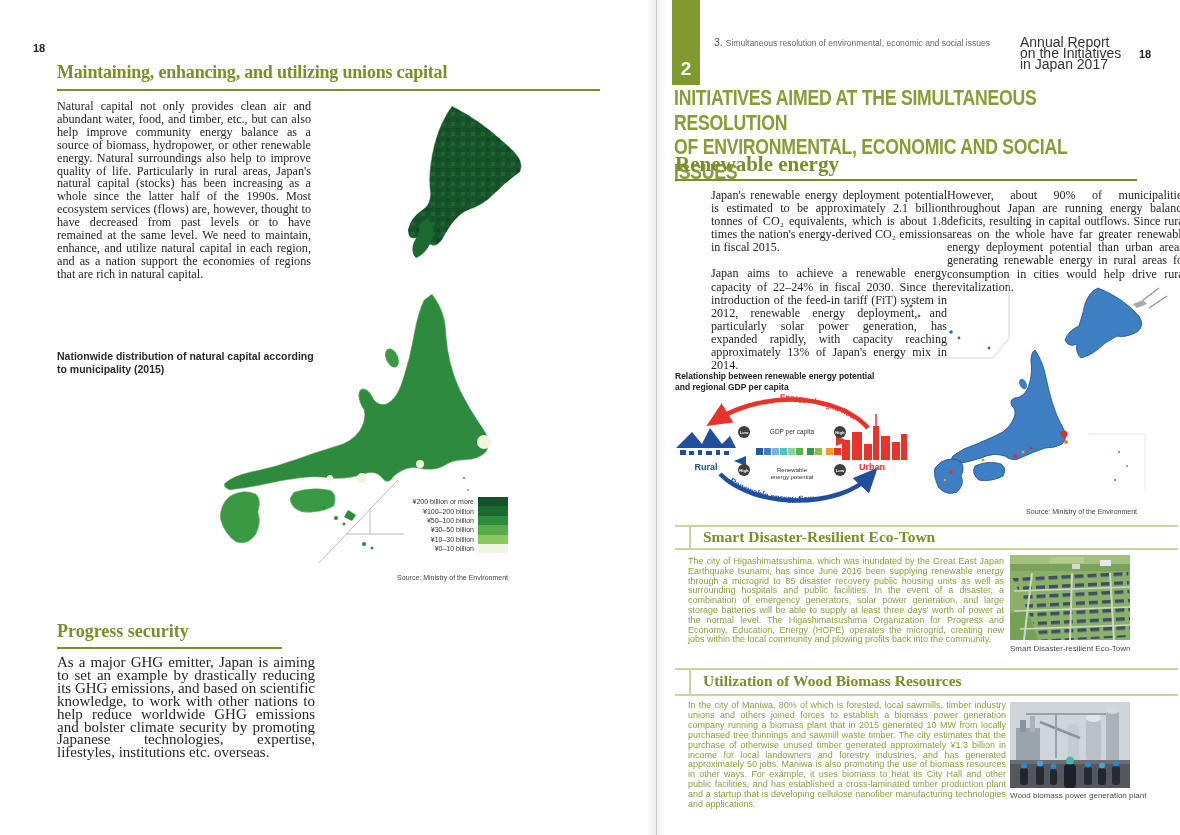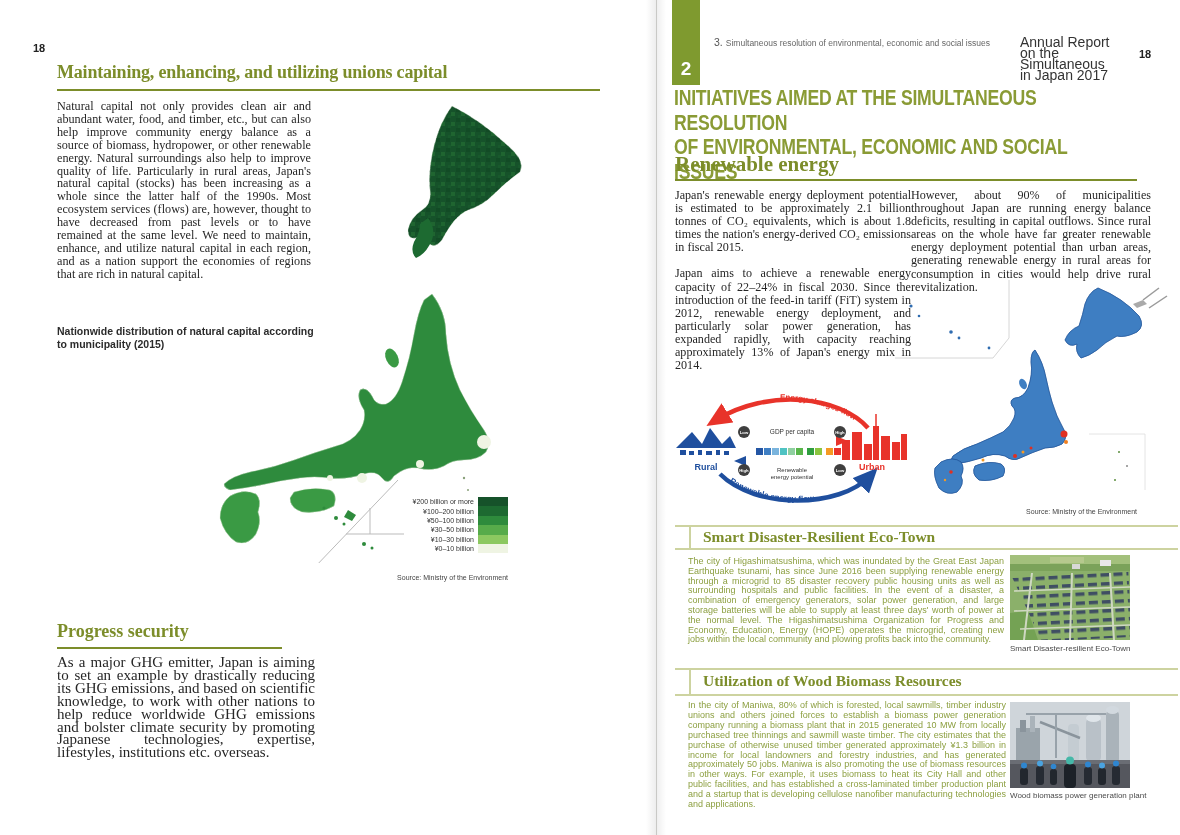--- a/index.html
+++ b/index.html
@@ -6,21 +6,21 @@
   #spread{position:relative;width:1180px;height:835px;background:#ffffff;overflow:hidden;
           font-family:"Liberation Sans",sans-serif;color:#262626;}
   .abs{position:absolute;}
   
   #pg18{left:33px;top:42px;font-size:11px;font-weight:bold;color:#222;}
   #h1-left{left:57px;top:62px;width:560px;font-family:"Liberation Serif",serif;font-weight:bold;
            font-size:18px;color:#7c8d2a;letter-spacing:-0.2px;}
   #h1-rule{left:57px;top:89px;width:543px;height:2px;background:#7c8d2a;}
   #body1{left:57px;top:100px;width:254px;font-family:"Liberation Serif",serif;
          font-size:12.2px;line-height:12.9px;text-align:justify;}
-  #mapcap{left:57px;top:325px;width:290px;font-size:10.5px;font-weight:bold;line-height:13px;color:#2b2b2b;}
+  #mapcap{left:57px;top:350px;width:290px;font-size:10.5px;font-weight:bold;line-height:13px;color:#2b2b2b;}
   #map-left{left:196px;top:98px;width:365px;height:465px;}
   #legend{left:388px;top:497px;width:120px;}
   .lg-row{display:flex;align-items:center;height:9.4px;}
   .lg-label{flex:1;text-align:right;font-size:7px;color:#333;padding-right:4px;white-space:nowrap;}
   .lg-swatch{width:30px;height:9.4px;display:inline-block;}
   #src1{left:340px;top:574px;width:168px;text-align:right;font-size:7px;color:#444;}
   #h2-climate{left:57px;top:621px;font-family:"Liberation Serif",serif;font-weight:bold;
               font-size:18px;color:#7c8d2a;}
   #h2-rule{left:57px;top:647px;width:225px;height:2px;background:#7c8d2a;}
   #body2{left:57px;top:656px;width:258px;font-family:"Liberation Serif",serif;
@@ -34,21 +34,21 @@
         display:flex;align-items:flex-end;justify-content:center;font-size:19px;font-weight:bold;padding-bottom:5px;box-sizing:border-box;}
   #runhead{left:714px;top:36px;font-size:8.5px;color:#666;text-align:right;}
   #runhead .rh-num{font-size:10.5px;color:#555;margin-right:3px;}
   #report-name{left:1020px;top:37px;width:116px;text-align:left;font-size:14px;line-height:11px;color:#333;}
   #pg19{left:1139px;top:48px;font-size:11px;font-weight:bold;color:#222;}
   #big-title{left:674px;top:86px;width:560px;font-size:21.5px;line-height:24.5px;font-weight:bold;
              color:#8a9b35;letter-spacing:-0.3px;transform:scaleX(0.82);transform-origin:left top;text-transform:uppercase;}
   
   #h2-renew{left:675px;top:152px;font-family:"Liberation Serif",serif;font-weight:bold;font-size:21px;color:#7c8d2a;}
   #renew-rule{left:675px;top:179px;width:462px;height:1.5px;background:#7c8d2a;}
-  .serifcol{font-family:"Liberation Serif",serif;font-size:12.1px;line-height:13.1px;text-align:justify;}
+  .serifcol{font-family:"Liberation Serif",serif;font-size:12.1px;line-height:13.1px;text-align:justify;margin-left:36px;}
   #col1{left:675px;top:189px;width:236px;}
   #col1 .p2{margin-top:13px;}
   #col2{left:911px;top:189px;width:240px;}
   #dg-cap{left:675px;top:371px;font-size:8.5px;font-weight:bold;line-height:11px;color:#222;}
   #diagram{left:672px;top:394px;width:238px;height:120px;}
   .dg-squares{position:absolute;left:84px;top:54px;display:flex;gap:1.5px;}
   .dg-squares span{width:6.5px;height:6.5px;display:inline-block;}
   .dg-squares span:nth-child(7){margin-left:3px;}
   .dg-squares span:nth-child(9){margin-left:3px;}
   #map-right{left:893px;top:276px;width:287px;height:232px;}
@@ -188,41 +188,45 @@
   <div class="abs" id="fold-line"></div>
 
   <div class="abs" id="tab2">2</div>
 
   <div class="abs" id="runhead">
     <span class="rh-num">3.</span><span>Simultaneous resolution of environmental, economic and social issues</span>
   </div>
 
   <div class="abs" id="report-name">
     <div>Annual Report</div>
-    <div>on the Simultaneous</div>
+    <div>on the Initiatives</div>
     <div>in Japan 2017</div>
   </div>
   <div class="abs" id="pg19">18</div>
 
   <div class="abs" id="big-title">
     <div>Initiatives Aimed at the Simultaneous Resolution</div>
     <div>of Environmental, Economic and Social Issues</div>
   </div>
 
   <div class="abs" id="h2-renew">Renewable energy</div>
   <div class="abs" id="renew-rule"></div>
 
   <div class="abs serifcol" id="col1">
     <div class="p1">Japan's renewable energy deployment potential is estimated to be approximately 2.1 billion tonnes of CO₂ equivalents, which is about 1.8 times the nation's energy-derived CO₂ emissions in fiscal 2015.</div>
     <div class="p2">Japan aims to achieve a renewable energy capacity of 22–24% in fiscal 2030. Since the introduction of the feed-in tariff (FiT) system in 2012, renewable energy deployment, and particularly solar power generation, has expanded rapidly, with capacity reaching approximately 13% of Japan's energy mix in 2014.</div>
   </div>
   <div class="abs serifcol" id="col2">
     <div>However, about 90% of municipalities throughout Japan are running energy balance deficits, resulting in capital outflows. Since rural areas on the whole have far greater renewable energy deployment potential than urban areas, generating renewable energy in rural areas for consumption in cities would help drive rural revitalization.</div>
   </div>
 
+  <div class="abs" id="dg-cap">
+    <div>Relationship between renewable energy potential</div>
+    <div>and regional GDP per capita</div>
+  </div>
 
   <div class="abs" id="diagram">
     <svg width="238" height="120" viewBox="0 0 238 120">
       <defs>
         <linearGradient id="gradLR" x1="0" y1="0" x2="1" y2="0">
           <stop offset="0" stop-color="#1f4f9e"></stop>
             <stop offset="0.3" stop-color="#3fa0c8"></stop>
           <stop offset="0.55" stop-color="#59b54a"></stop>
             <stop offset="0.8" stop-color="#f0a020"></stop>
           <stop offset="1" stop-color="#e8332a"></stop>

